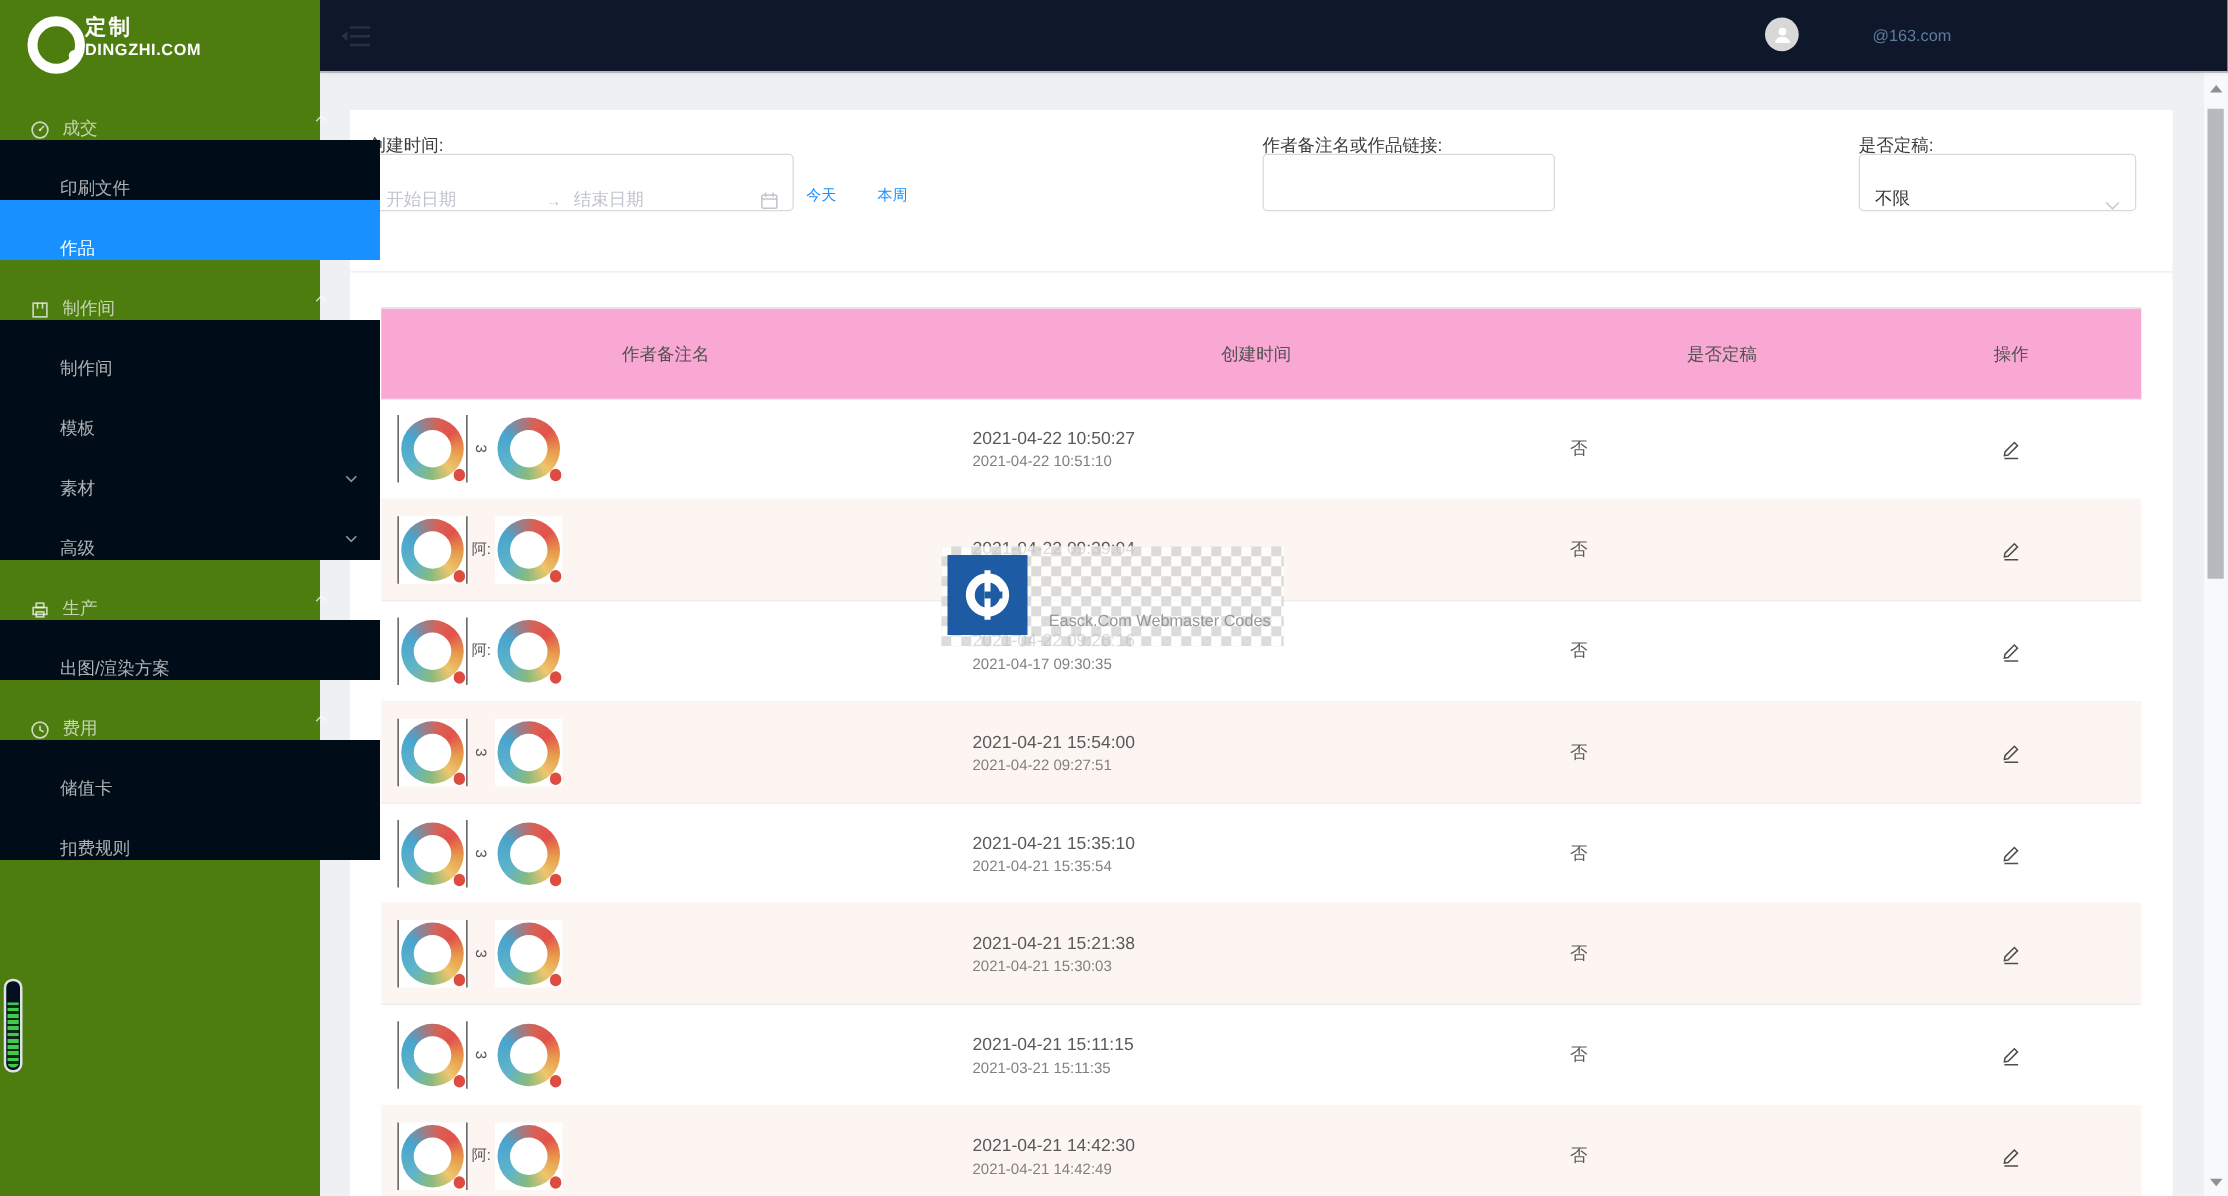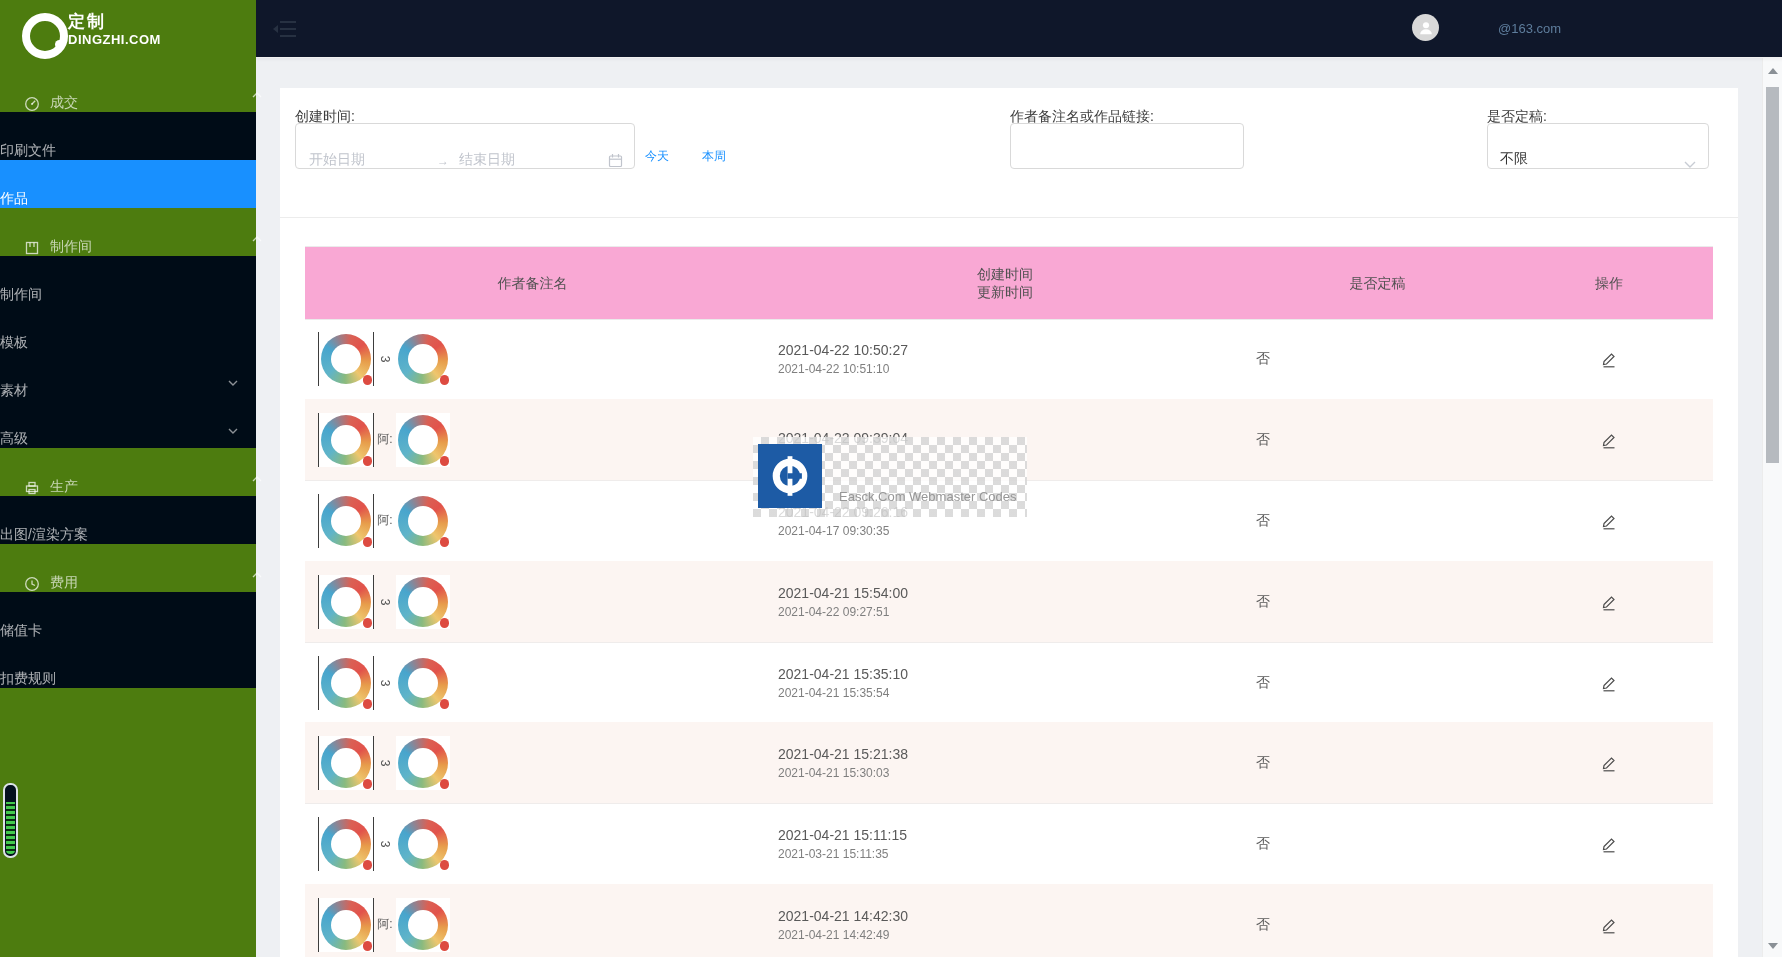--- a/index.html
+++ b/index.html
@@ -7,21 +7,21 @@
        font-family:"Liberation Sans","DejaVu Sans",sans-serif;font-size:14px;color:#333}
   .abs{position:absolute}
   
   #sidebar{left:0;top:0;width:256px;height:957px;background:#4d7c0f;z-index:20}
   #logo{left:0;top:0;width:256px;height:64px}
   #logo .mark{position:absolute;left:22px;top:13px;width:30px;height:30px;border:8px solid #fff;border-radius:50%}
   #logo .dot{position:absolute;left:55px;top:40px;width:9px;height:9px;background:#fff;border-radius:50%}
   #logo .brand{position:absolute;left:68px;top:10px;color:#fff;font-size:17px;font-weight:bold;letter-spacing:2px}
   #logo .domain{position:absolute;left:68px;top:32px;color:#fff;font-size:13px;font-weight:bold;letter-spacing:.5px}
   .s-item{position:absolute;left:0;width:256px;height:48px;display:flex;align-items:flex-end;cursor:pointer;color:rgba(255,255,255,.68)}
-  .s-item.child{background:#000c17;}
+  .s-item.child{background:#000c17;padding-left:48px}
   .s-item.section{padding-left:24px}
   .s-item.selected{background:#1890ff;color:#fff}
   .s-icon{width:16px;height:16px;margin-right:10px;display:inline-flex}
   .s-label{font-size:14px}
   .caret{position:absolute;right:18px;top:21px;width:10px;height:6px}
   
   #battery{left:3px;top:783px;width:11px;height:71px;border:2px solid #dde3e8;border-radius:7px;background:#04101f;z-index:21}
   #battery .fill{position:absolute;left:1px;right:1px;bottom:2px;height:52px;
       background:repeating-linear-gradient(to top,#43c94e 0 3px,#0a2a12 3px 5px);border-radius:0 0 4px 4px}
   
@@ -241,21 +241,20 @@
         </svg>
       </span>
   </div>
 
   <div id="divider1" class="abs"></div>
 
   <div id="thead" class="abs">
     <div class="col1 hc">作者备注名</div>
     <div class="col2 hc">
       <div>创建时间</div>
-      <div>更新时间</div>
     </div>
     <div class="col3 hc">是否定稿</div>
     <div class="col4 hc">操作</div>
   </div>
 
   <div class="trow" style="top:230px">
     <div class="col1 c-author">
       <span class="imgbox framed">
           <span class="ring"></span>
         </span>

